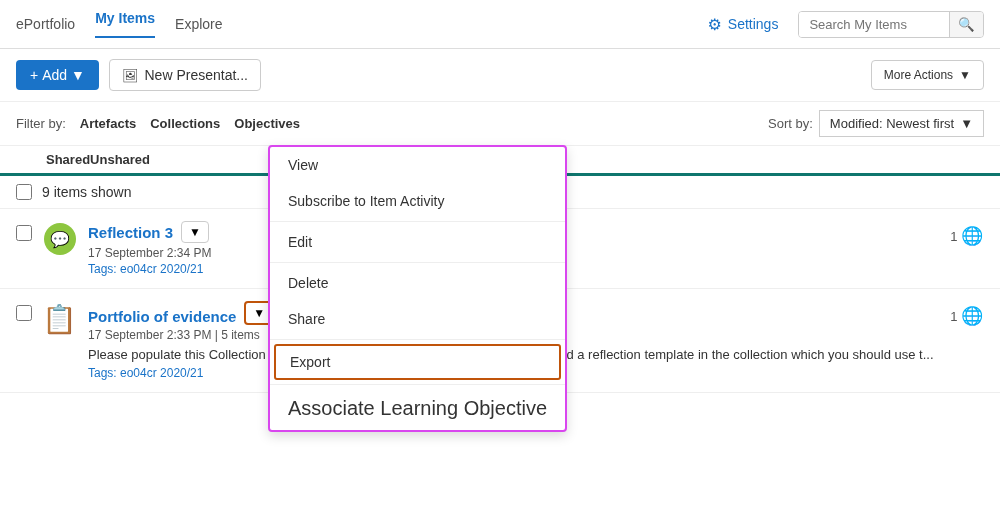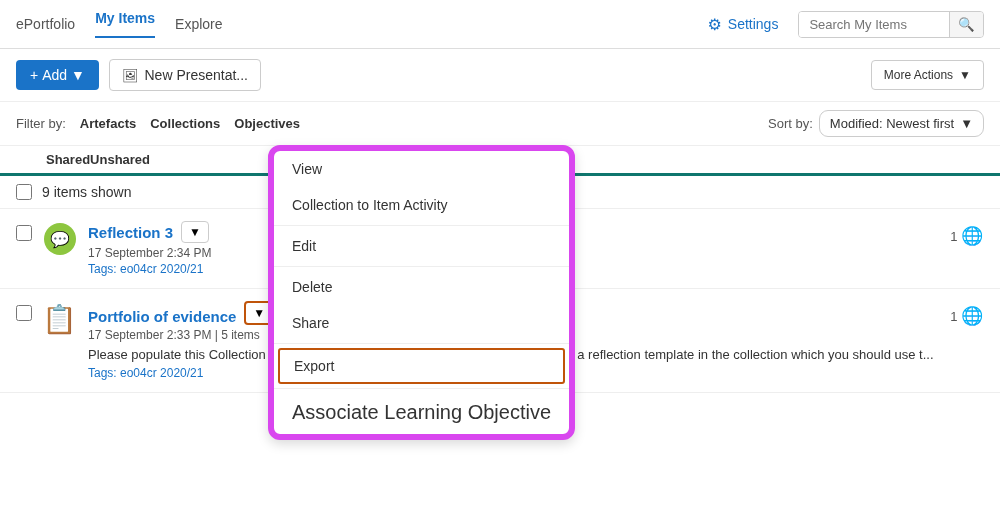--- a/index.html
+++ b/index.html
@@ -42,21 +42,21 @@
 </div>
 
 <div style="display:flex; align-items:center; padding:8px 16px; gap:14px; border-bottom:1px solid #eee;">
   <span style="font-size:13px; color:#555;">Filter by:</span>
   <span style="font-size:13px; color:#333; font-weight:bold; cursor:pointer;">Artefacts</span>
   <span style="font-size:13px; color:#333; font-weight:bold; cursor:pointer;">Collections</span>
   <span style="font-size:13px; color:#333; font-weight:bold; cursor:pointer;">Objectives</span>
   <div style="flex:1;"></div>
   <div style="display:flex; align-items:center; gap:6px;">
     <span style="font-size:13px; color:#555;">Sort by:</span>
-    <button style="border:1px solid #ccc; border-radius:9px; padding:5px 10px; font-size:13px; cursor:pointer; color:#333; background:#fff; display:flex; align-items:center; gap:6px;">
+    <button style="border:1px solid #ccc; border-radius:0; padding:5px 10px; font-size:13px; cursor:pointer; color:#333; background:#fff; display:flex; align-items:center; gap:6px;">
       <span>Modified: Newest first</span>
       <span>▼</span>
     </button>
   </div>
 </div>
 
 <div style="display:flex; align-items:flex-end; padding:6px 46px; border-bottom:3px solid #0f766e;">
   <span style="font-size:13px; color:#333; font-weight:bold; cursor:pointer;">Shared</span>
   <span style="font-size:13px; color:#333; font-weight:bold; cursor:pointer;">Unshared</span>
 </div>
@@ -106,26 +106,26 @@
       <span>Tags: </span>
       <span>eo04cr 2020/21</span>
     </div>
   </div>
   <div style="margin-left:auto; display:flex; align-items:center; gap:4px; font-size:13px; color:#555; flex-shrink:0; margin-top:4px;">
     <span>1</span>
     <span style="font-size:18px;">🌐</span>
   </div>
 </div>
 
-<div style="position:absolute; top:145px; left:268px; background:#fff; border:6px solid #d946ef; border-radius:12px; box-shadow:0 4px 12px rgba(0,0,0,0.15); z-index:100; min-width:220px;">
+<div style="position:absolute; top:145px; left:268px; background:#fff; border:2px solid #d946ef; border-radius:4px; box-shadow:0 4px 12px rgba(0,0,0,0.15); z-index:100; min-width:220px;">
   <div style="padding:10px 18px; font-size:14px; color:#333; cursor:pointer;">
     <span>View</span>
   </div>
   <div style="padding:10px 18px; font-size:14px; color:#333; cursor:pointer;">
-    <span>Collection to Item Activity</span>
+    <span>Subscribe to Item Activity</span>
   </div>
   <div style="border-top:1px solid #eee; margin:2px 0;"></div>
   <div style="padding:10px 18px; font-size:14px; color:#333; cursor:pointer;">
     <span>Edit</span>
   </div>
   <div style="border-top:1px solid #eee; margin:2px 0;"></div>
   <div style="padding:10px 18px; font-size:14px; color:#333; cursor:pointer;">
     <span>Delete</span>
   </div>
   <div style="padding:10px 18px; font-size:14px; color:#333; cursor:pointer;">

